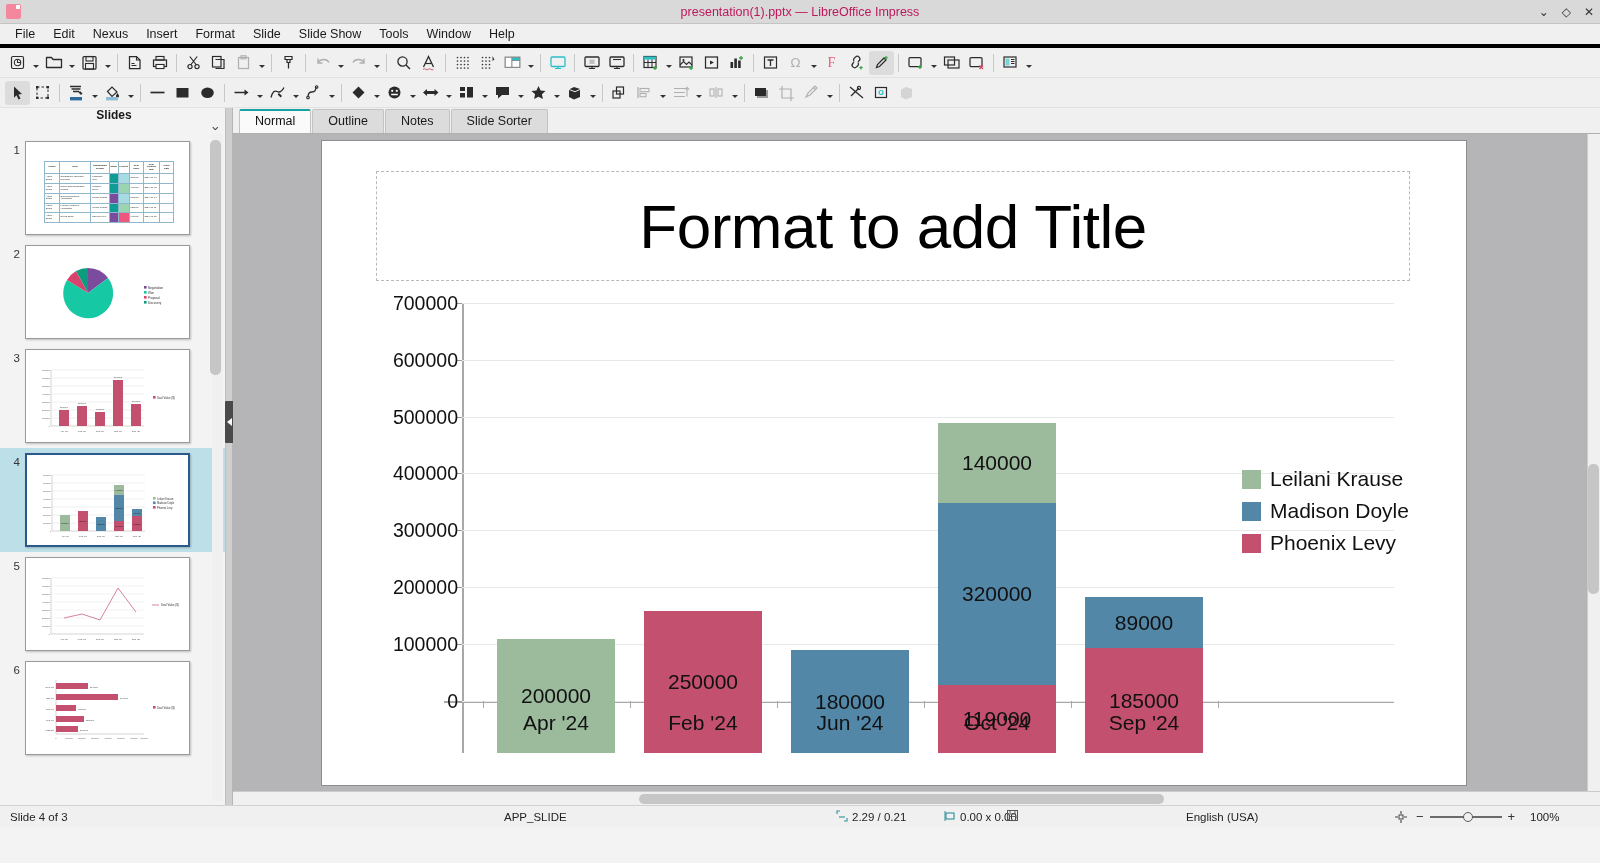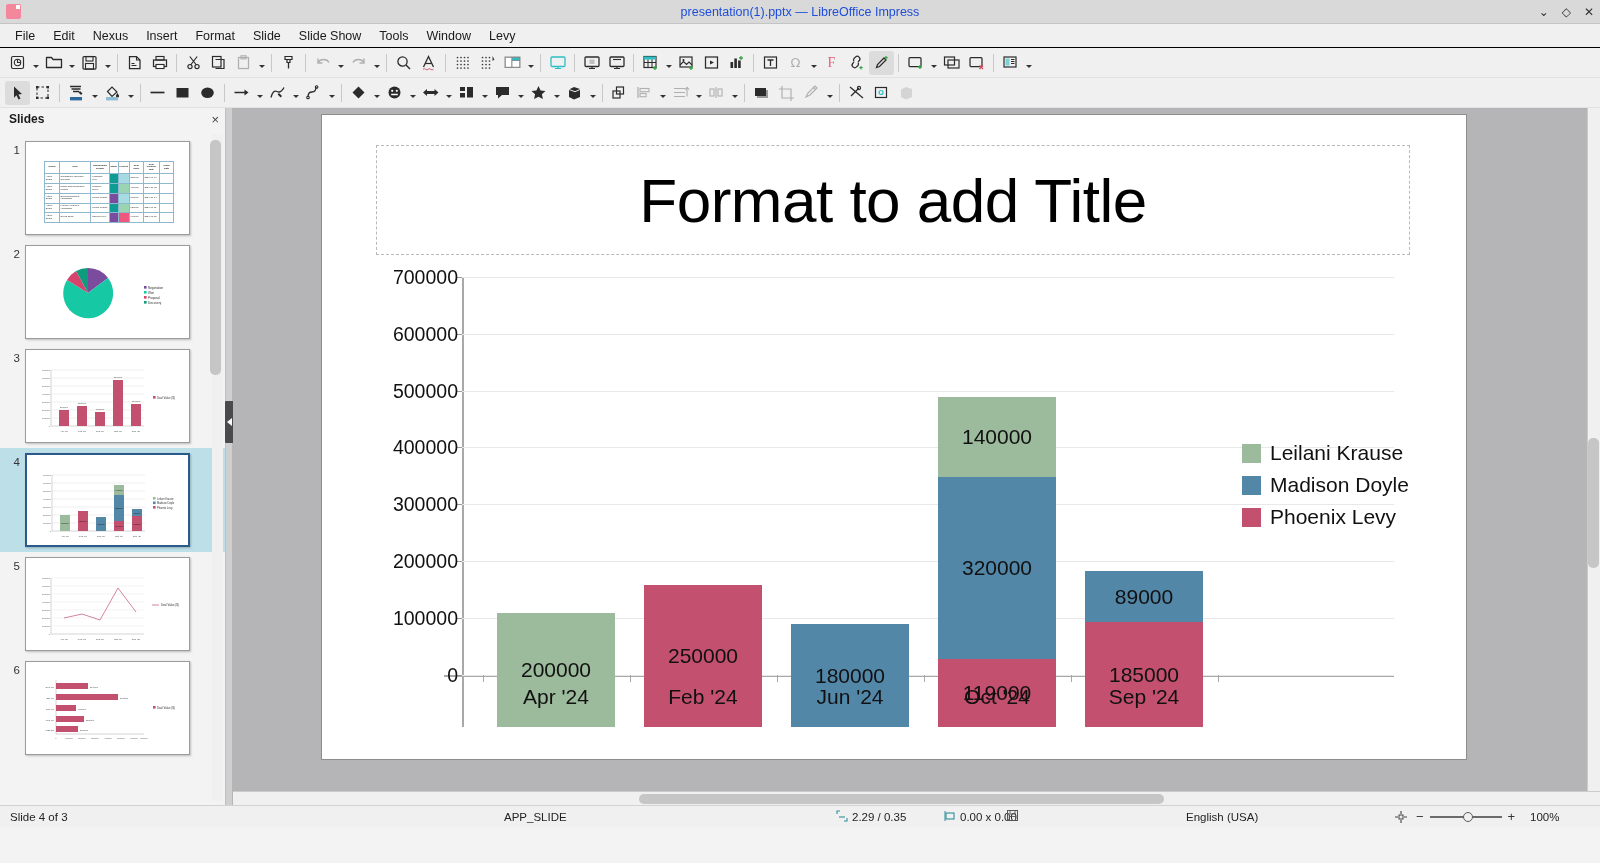--- a/index.html
+++ b/index.html
@@ -21,34 +21,34 @@
     width: 15px; height: 15px; margin-left: 6px;
     background: #f5879c; border-radius: 2px;
     position: relative;
   }
   #app-icon::after {
     content: ""; position: absolute; right: 1px; top: 1px;
     width: 4px; height: 4px; background: #fff;
   }
   #window-title {
     position: absolute; left: 0; right: 0; text-align: center;
-    font-size: 12.5px; color: #1d4ed8;
+    font-size: 12.5px; color: #be185d;
   }
   #win-buttons {
     position: absolute; right: 6px; display: flex; gap: 13px;
     font-size: 12px; color: #333;
   }
   #win-buttons span { cursor: default; line-height: 1; }
 
   
   #menubar {
     height: 24px; background: #f0f0f0;
     display: flex; align-items: center; padding-left: 6px;
     font-size: 12.5px; color: #1a1a1a;
-    border-bottom: 1px solid #000000;
+    border-bottom: 4px solid #000000;
   }
   .menu-item { padding: 3px 9px; border-radius: 2px; cursor: default; }
 
   
   .toolbar {
     height: 30px; background: #f0f0f0;
     display: flex; align-items: center; padding-left: 5px;
     border-bottom: 1px solid #e2e2e2;
   }
   .tb-btn {
@@ -75,21 +75,21 @@
   #main { display: flex; height: 697px; }
 
   
   #slidepanel {
     width: 226px; background: #f3f3f3;
     border-right: 1px solid #c0c0c0;
     display: flex; flex-direction: column;
   }
   #slidepanel-header {
     height: 22px; display: flex; align-items: center;
-    padding: 0 6px 0 9px; font-size: 12px; font-weight: bold; color: #1a1a1a;
+    padding: 0 6px 0 9px; font-size: 12px; font-weight: bold; color: #1a1a1a; flex-direction: column;
   }
   #slidepanel-header .close { margin-left: auto; font-size: 13px; font-weight: normal; color: #444; cursor: default; }
   #slidelist {
     flex: 1; overflow: hidden; position: relative;
     background: #f3f3f3; padding: 6px 0 0 0;
   }
   .slide-row {
     display: flex; align-items: flex-start;
     padding: 5px 6px 5px 4px; gap: 5px;
   }
@@ -256,21 +256,21 @@
 <div id="menubar">
   <div class="menu-item">File</div>
   <div class="menu-item">Edit</div>
   <div class="menu-item">Nexus</div>
   <div class="menu-item">Insert</div>
   <div class="menu-item">Format</div>
   <div class="menu-item">Slide</div>
   <div class="menu-item">Slide Show</div>
   <div class="menu-item">Tools</div>
   <div class="menu-item">Window</div>
-  <div class="menu-item">Levy</div>
+  <div class="menu-item">Help</div>
 </div>
 
 <div class="toolbar">
   <div class="tb-btn">
     <svg width="17" height="17" viewBox="0 0 17 17">
         <rect x="2.5" y="2.5" width="12" height="12" rx="1.5" fill="none" stroke="#2b2b2b" stroke-width="1.2"></rect>
         <circle cx="8.5" cy="8.5" r="3.2" fill="none" stroke="#2b2b2b" stroke-width="1.1"></circle>
         <path d="M8.5 5.5v3h3" stroke="#2b2b2b" stroke-width="1.1" fill="none"></path>
       </svg>
   </div>
@@ -1036,20 +1036,26 @@
         <div id="panel-thumbbar"></div>
       </div>
     </div>
   </div>
 
   <div id="splitter">
     <div id="splitter-grip"></div>
   </div>
 
   <div id="workspace">
+    <div id="viewtabs">
+      <div class="vtab active">Normal</div>
+      <div class="vtab">Outline</div>
+      <div class="vtab">Notes</div>
+      <div class="vtab">Slide Sorter</div>
+    </div>
 
     <div id="canvas-area">
       <div id="slide-canvas">
 
         <div id="title-placeholder">
           <div id="title-placeholder-text">Format to add Title</div>
         </div>
 
         <div id="chart">
           <div id="yaxis-line"></div>
@@ -1165,21 +1171,21 @@
 <div id="statusbar">
   <div id="sb-slide" class="sb-item">Slide 4 of 3</div>
   <div id="sb-layout" class="sb-item">APP_SLIDE</div>
   <div id="sb-pos" class="sb-item">
     <span>
       <svg width="12" height="12" viewBox="0 0 12 12">
           <path d="M1 4V1h3M11 8v3H8" fill="none" stroke="#2f8f9b" stroke-width="1.1"></path>
           <path d="M3 7h6" stroke="#2f8f9b" stroke-width="1.1"></path>
         </svg>
     </span>
-    <span>2.29 / 0.35</span>
+    <span>2.29 / 0.21</span>
   </div>
   <div id="sb-size" class="sb-item">
     <span>
       <svg width="12" height="12" viewBox="0 0 12 12">
           <rect x="2" y="3" width="8" height="6" fill="none" stroke="#2f8f9b" stroke-width="1.1"></rect>
           <path d="M1 1v10" stroke="#2f8f9b" stroke-width="1"></path>
         </svg>
     </span>
     <span>0.00 x 0.00</span>
   </div>

